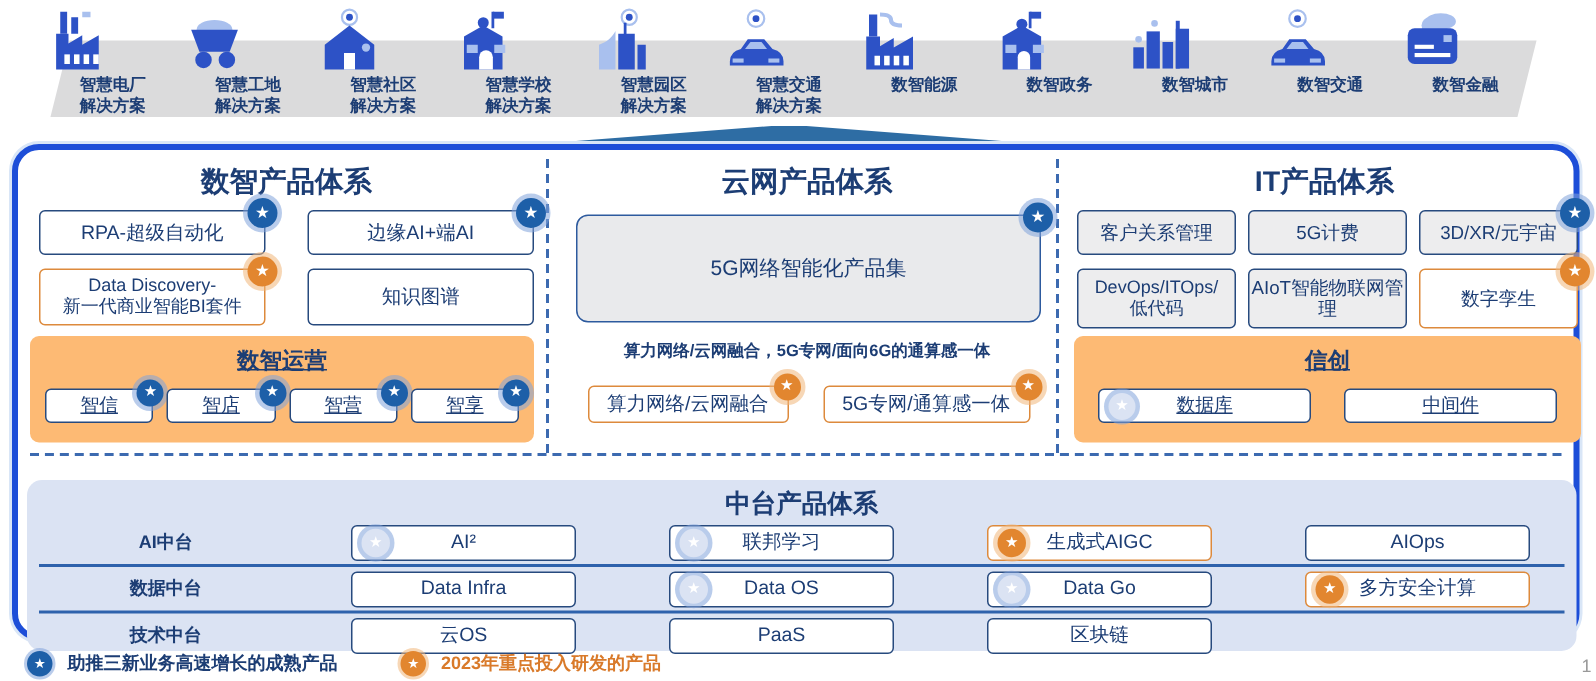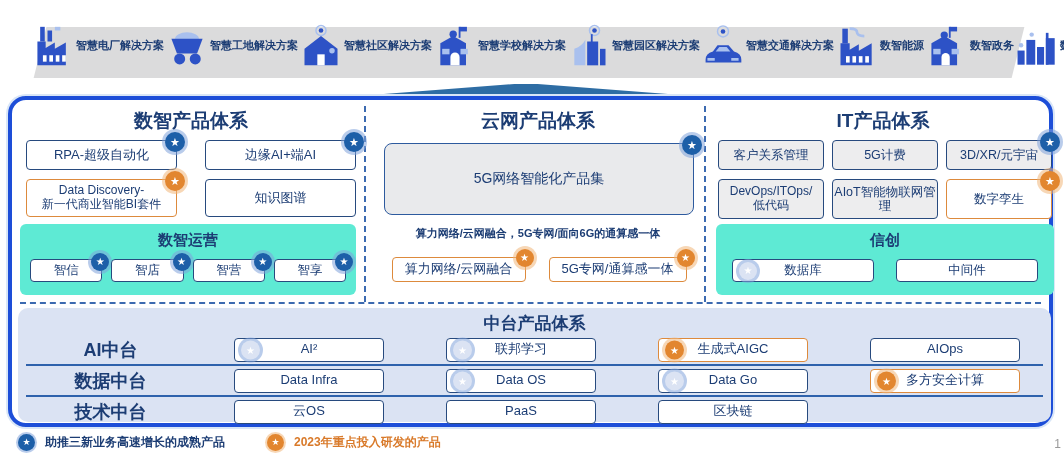--- a/index.html
+++ b/index.html
@@ -11,21 +11,21 @@
   }
   
   .banner-strip{
     position:absolute;left:40px;top:27px;width:978px;height:51px;
     background:#dbdbdc;transform:skewX(-14deg);
   }
   .banner-items{
     position:absolute;left:30px;top:3px;width:992px;height:86px;
     display:flex;
   }
-  .b-item{flex:1;display:flex;flex-direction:row;align-items:center;}
+  .b-item{flex:1;display:flex;flex-direction:column;}
   .b-icon{width:46px;height:48px;display:flex;align-items:flex-end;justify-content:center;}
   .b-icon svg{display:block;}
   .b-l{font-size:11px;font-weight:bold;color:#1c3d74;line-height:1.25;text-align:center;white-space:nowrap;}
   
   .beam{
     position:absolute;left:332px;top:84px;width:388px;height:14px;
     background:#2e6da4;
     clip-path:polygon(0 100%,47% 0,53% 0,100% 100%);
   }
   
@@ -56,21 +56,21 @@
   }
   .star.orange{background:#e2862f;box-shadow:0 0 0 3px rgba(240,183,122,.55);}
   .star.mid{top:50%;transform:translateY(-50%);right:-9px;}
   
   .digital-grid{
     position:absolute;left:14px;top:40px;width:332px;
     display:grid;grid-template-columns:151px 151px;column-gap:28px;row-gap:9px;
     grid-template-rows:30px 38px;justify-content:start;
   }
   .sub-panel{
-    position:absolute;background:#5eead4;border-radius:6px;box-sizing:border-box;
+    position:absolute;background:#fdba74;border-radius:6px;box-sizing:border-box;text-decoration:underline;
   }
   .sub-title{font-size:15px;font-weight:bold;text-align:center;margin-top:7px;color:#1c3d74;}
   .ops-chips{
     display:grid;grid-template-columns:repeat(4,1fr);gap:9px;
     margin:9px 10px 0 10px;
   }
   .ops-chips .chip{height:23px;font-size:12.5px;}
   .ops-chips .star{width:18px;height:18px;line-height:18px;font-size:10px;top:-7px;right:-8px;}
   
   .bigbox{
@@ -97,29 +97,29 @@
   }
   .it-grid .chip{font-size:12.5px;}
   .xc-chips{
     display:grid;grid-template-columns:1fr 1fr;gap:22px;
     margin:9px 16px 0 16px;
   }
   .xc-chips .chip{height:23px;font-size:12.5px;}
   .xc-chips .star{width:18px;height:18px;line-height:18px;font-size:10px;}
   
   .mid{
-    position:absolute;left:6px;top:208px;width:1033px;height:114px;
+    position:absolute;left:6px;top:220px;width:1033px;height:114px;
     background:#dbe3f3;border-radius:10px;box-sizing:border-box;
   }
   .mid-title{font-size:17px;font-weight:bold;text-align:center;margin-top:4px;color:#1c3d74;}
   .mid-row{
     display:grid;grid-template-columns:185px 1fr 1fr 1fr 1fr;
     align-items:center;justify-items:center;height:29px;
   }
-  .mid-row .row-label{font-size:18px;font-weight:bold;color:#1c3d74;}
+  .mid-row .row-label{font-size:12px;font-weight:bold;color:#1c3d74;}
   .mid-row .chip{width:150px;height:24px;font-size:13px;}
   .mid-sep{border-top:2px solid #2e62ac;margin:0 8px;}
   .mid .star{width:19px;height:19px;line-height:19px;font-size:10px;}
   
   .legend{
     position:absolute;left:18px;top:434px;display:flex;align-items:center;gap:10px;
   }
   .legend .lstar{
     width:17px;height:17px;border-radius:50%;background:#1d5fa8;color:#fff;
     font-size:9px;line-height:17px;text-align:center;

